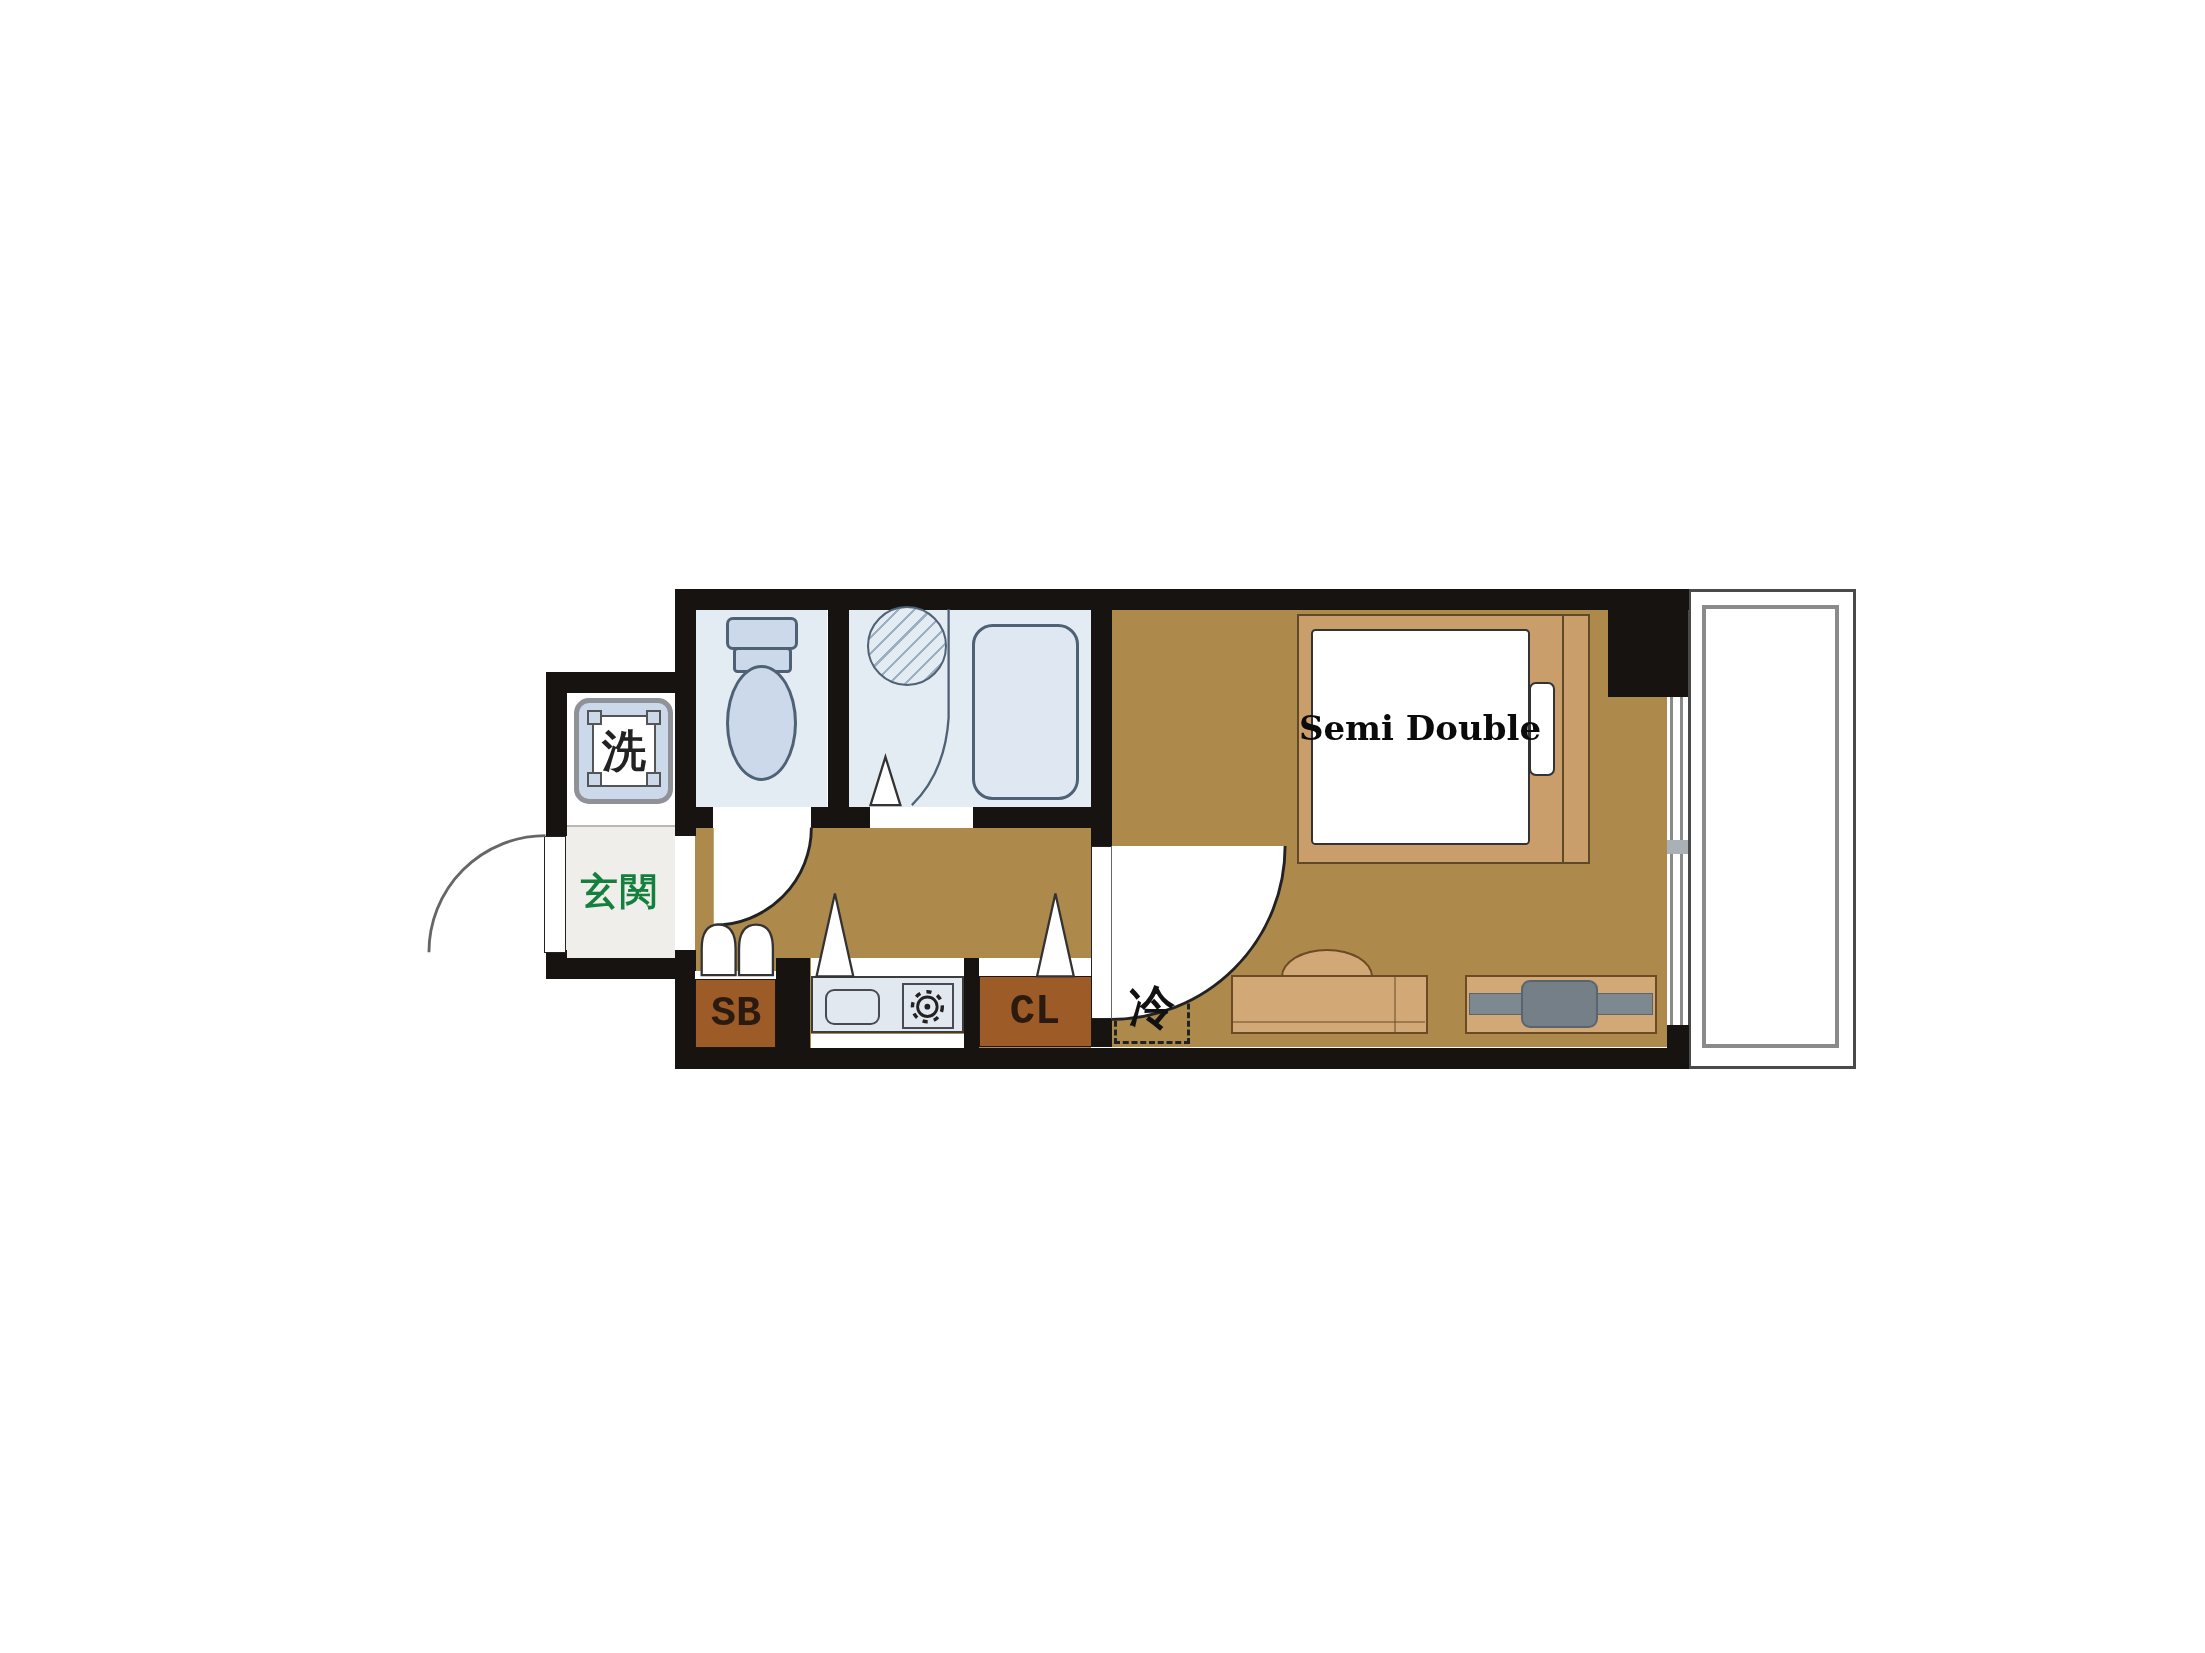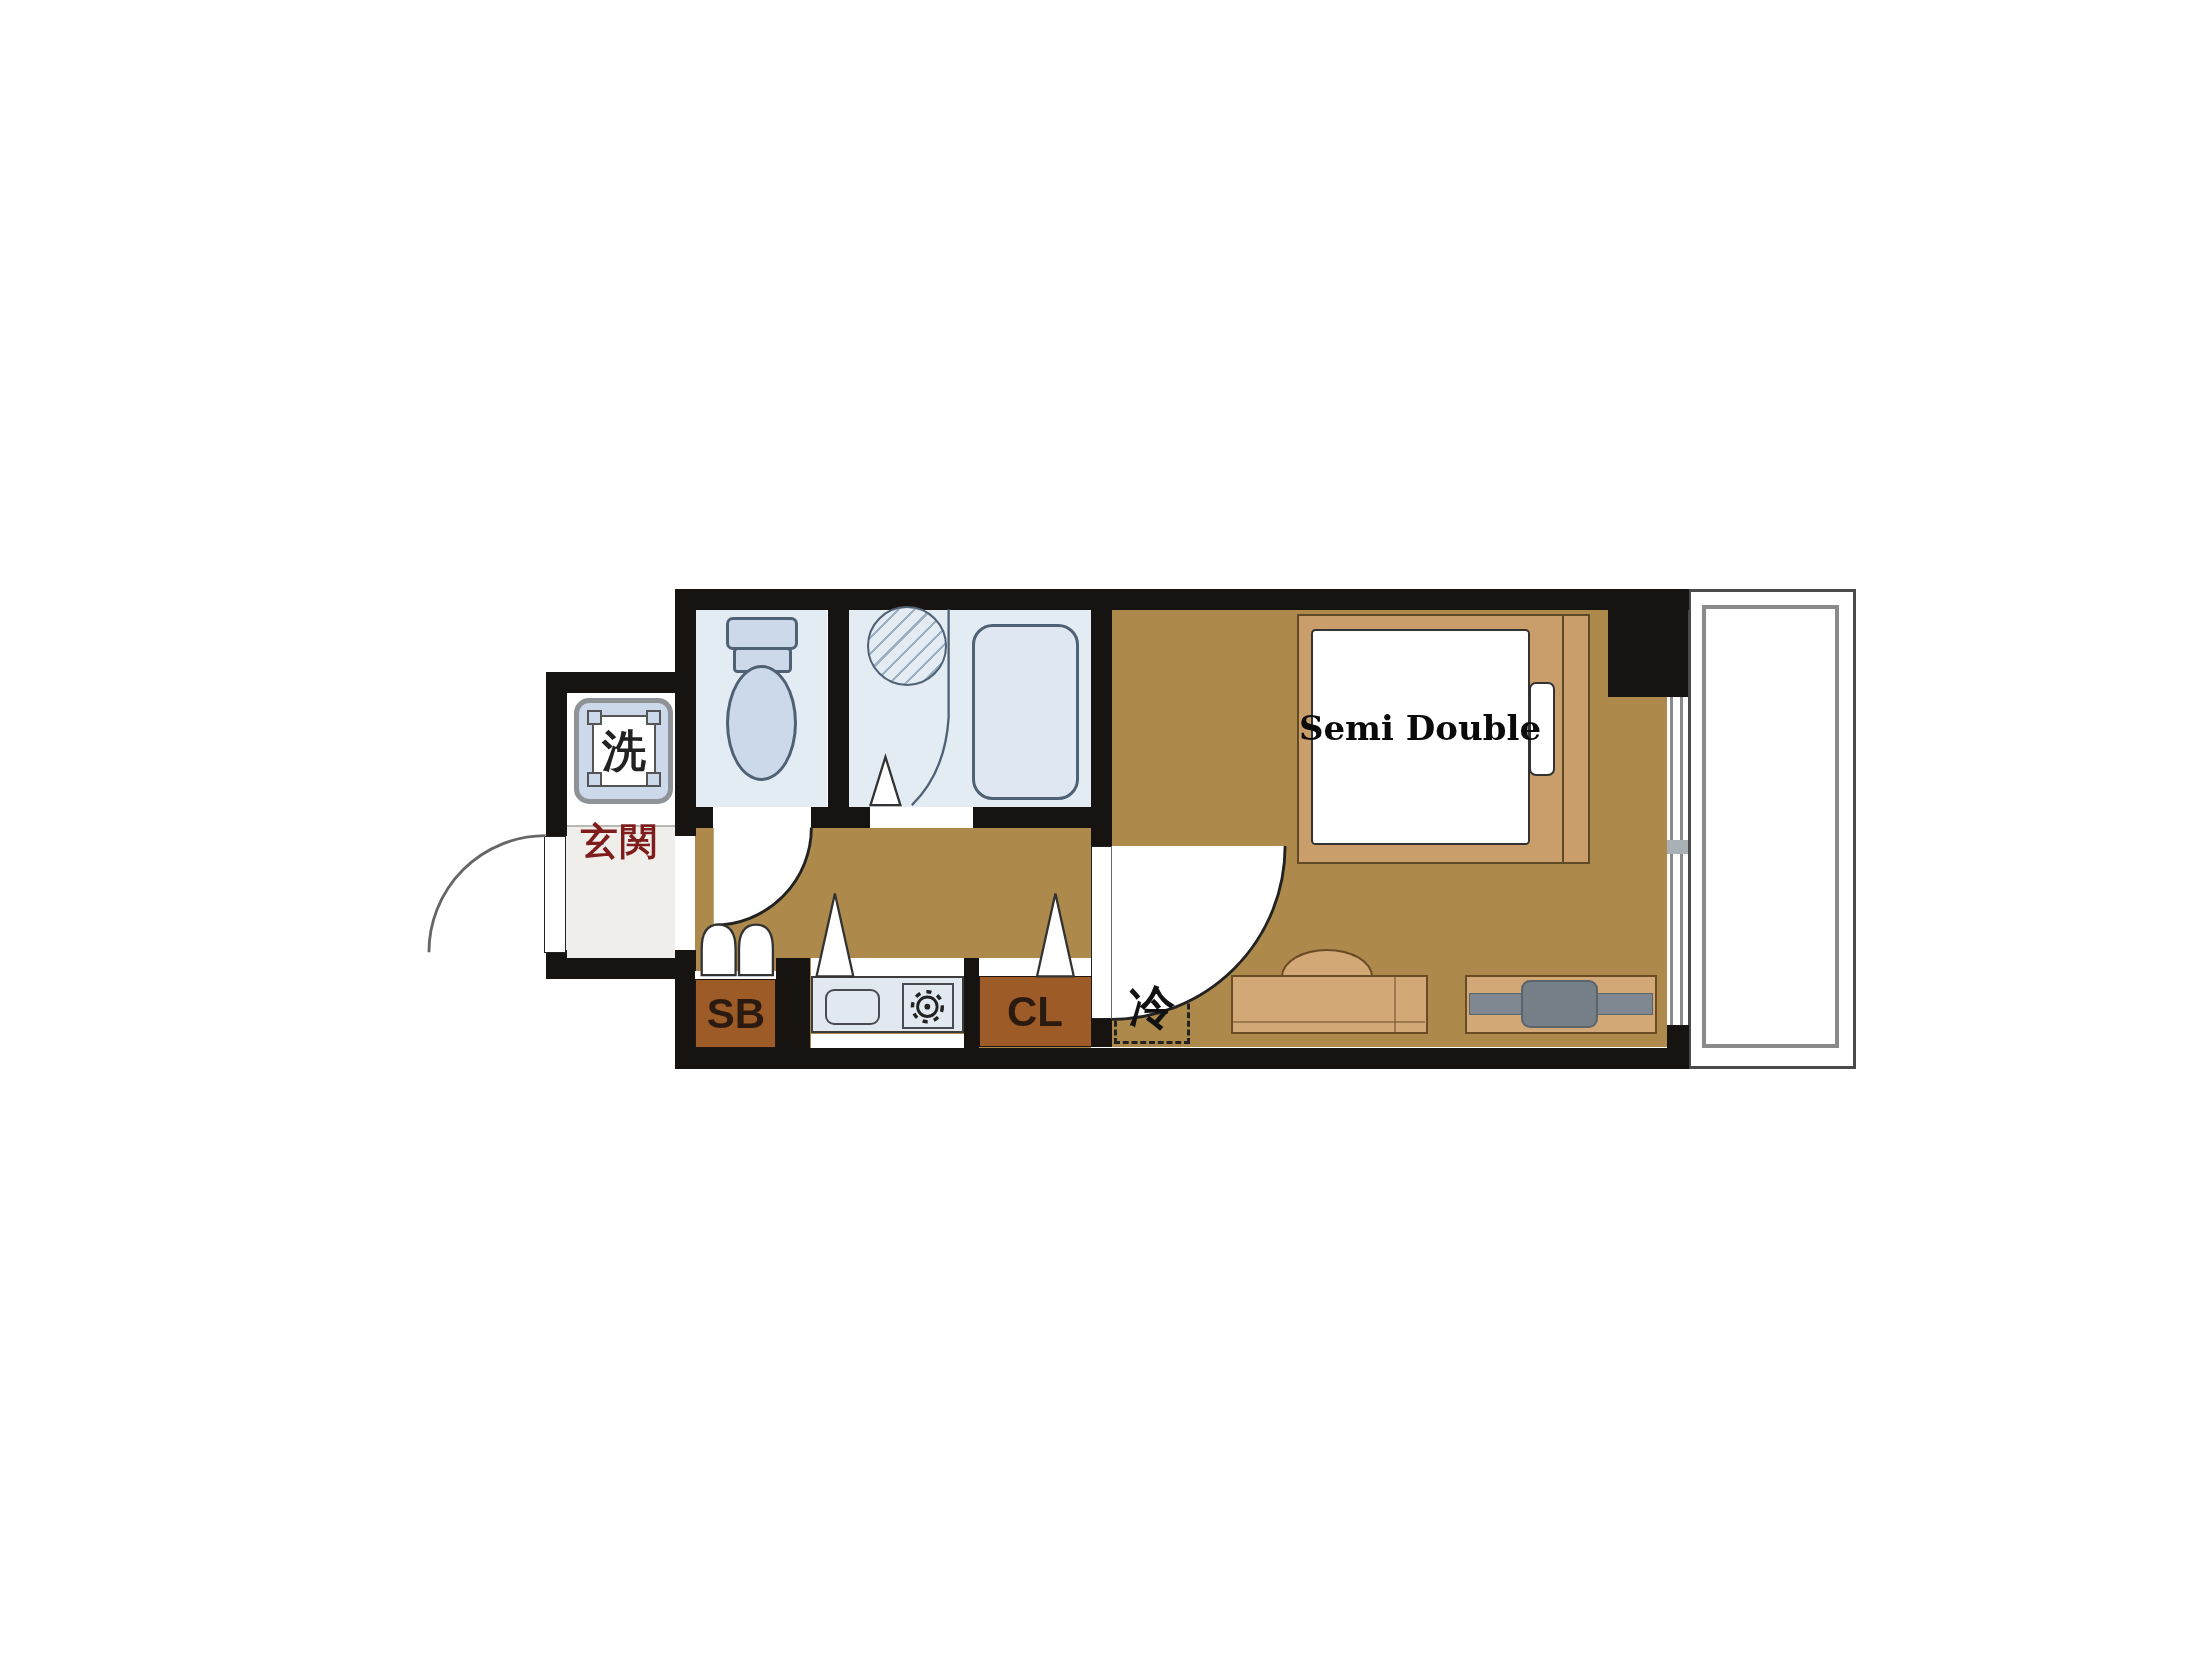--- a/index.html
+++ b/index.html
@@ -9,21 +9,21 @@
   #stage > div, #stage > svg { position: absolute; }
   .wall   { background: var(--wall); }
   .wet    { background: var(--wet-room); }
   .floor  { background: var(--floor); }
   .white  { background: #ffffff; }
   .cab    { background: var(--cabinet); border: 1.7px solid #201510; }
   .furn   { background: var(--furniture); border: 2.3px solid var(--furniture-stroke); }
   .fix    { background: var(--fixture-fill); border: 3.4px solid var(--fixture-stroke); }
   .lbl    { position: absolute; transform: translate(-50%,-50%); white-space: nowrap;
             color:#1c1c1c; font-weight:700; line-height:1; }
-  .cablbl { color: var(--cabinet-text); }
+  .cablbl { color: var(--cabinet-text); font-family: Liberation Mono, monospace; }
   svg.overlay { left:0; top:0; pointer-events:none; }
 </style>
 </head>
 <body>
 
 <div id="stage">
 
   <div class="white" style="left:1688px;top:589px;width:168px;height:480px;border:3.4px solid #4a4a4a;"></div>
   <div class="white" style="left:1702px;top:605px;width:137px;height:443px;border:4.6px solid var(--balcony-line);"></div>
 
@@ -129,20 +129,20 @@
       <path d="M1287,1698 L1287,1652 Q1287,1610 1317,1610 Q1346,1610 1346,1652 L1346,1698 Z" fill="#ffffff" stroke="#333" stroke-width="4"></path>
     </g>
     <g>
       <circle cx="1615" cy="1753" r="17" fill="none" stroke="#222" stroke-width="5"></circle>
       <circle cx="1615" cy="1753" r="26" fill="none" stroke="#222" stroke-width="6" stroke-dasharray="9 11"></circle>
       <circle cx="1615" cy="1753" r="5" fill="#222"></circle>
     </g>
   </svg>
 
   <div class="lbl" style="left:624px;top:751px;font-size:44px;color:#222;">洗</div>
-  <div class="lbl" style="left:620px;top:841px;font-size:37px;letter-spacing:2.3px;color:#7f1d1d;">玄関</div>
+  <div class="lbl" style="left:620px;top:891px;font-size:37px;letter-spacing:2.3px;color:#15803d;">玄関</div>
   <div class="lbl cablbl" style="left:736px;top:1014px;font-size:42px;">SB</div>
   <div class="lbl cablbl" style="left:1035px;top:1012px;font-size:42px;">CL</div>
   <div class="lbl" style="left:1152px;top:1007px;font-size:46px;color:#111;">冷</div>
   <div class="lbl" style="left:1420px;top:728px;font-size:34px;font-family:'DejaVu Serif', serif;color:#0a0a0a;">Semi Double</div>
 
 </div>
 
 
 </body></html>

